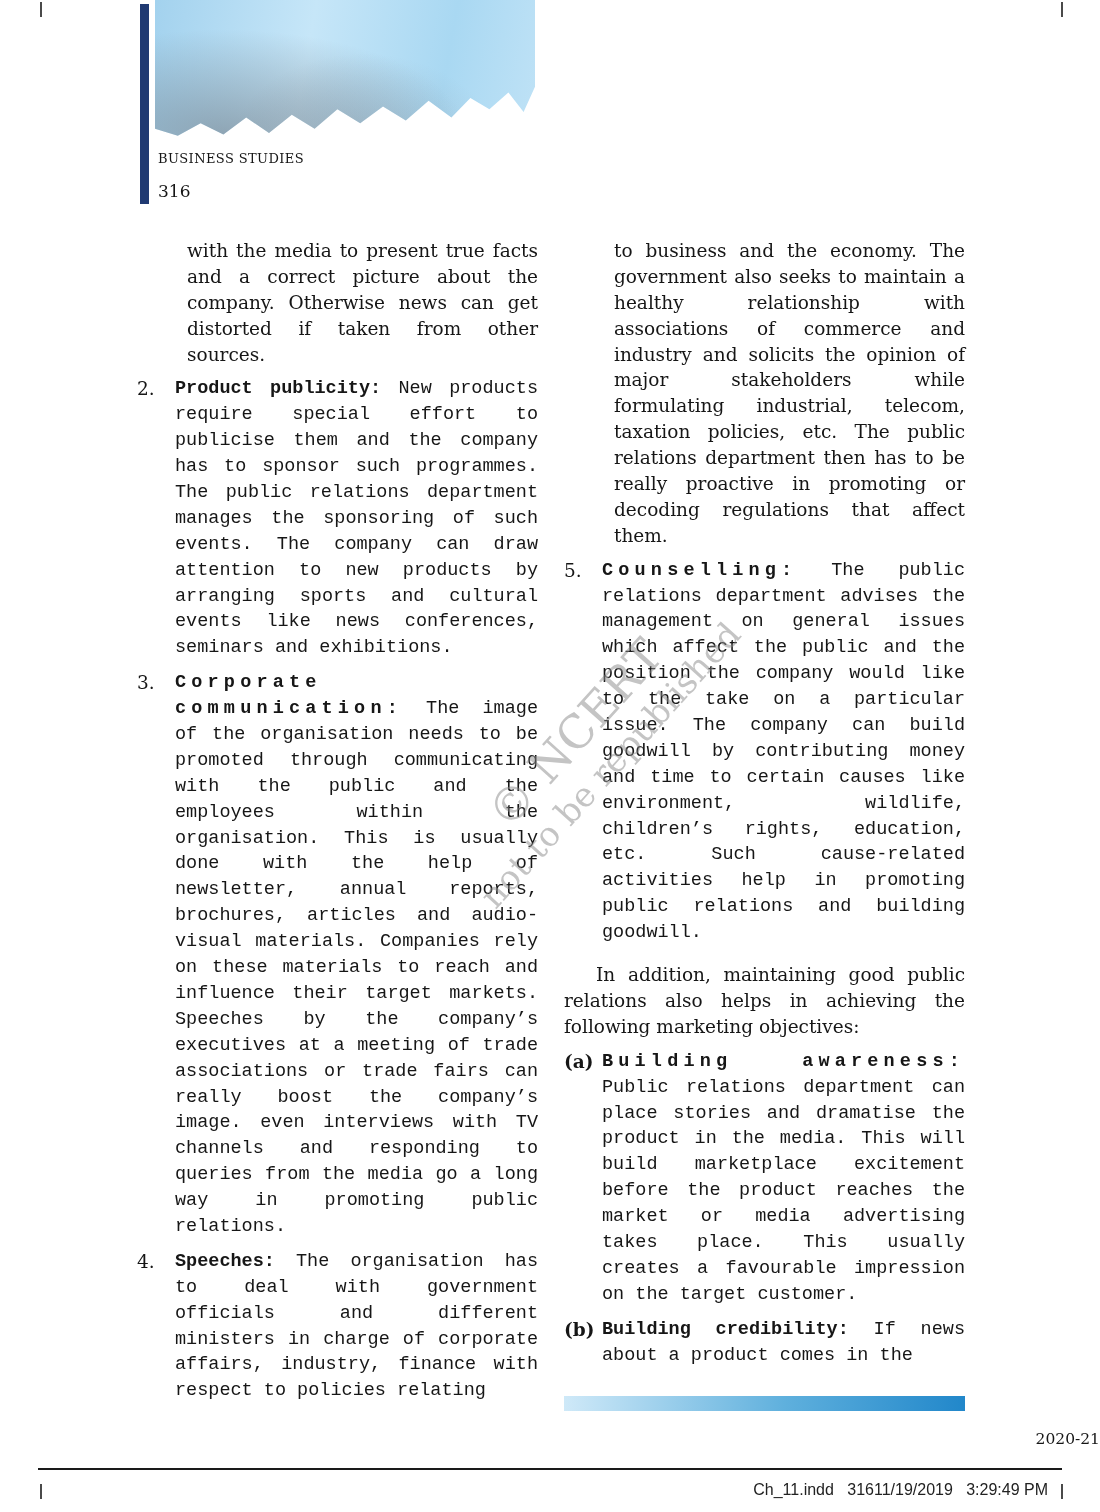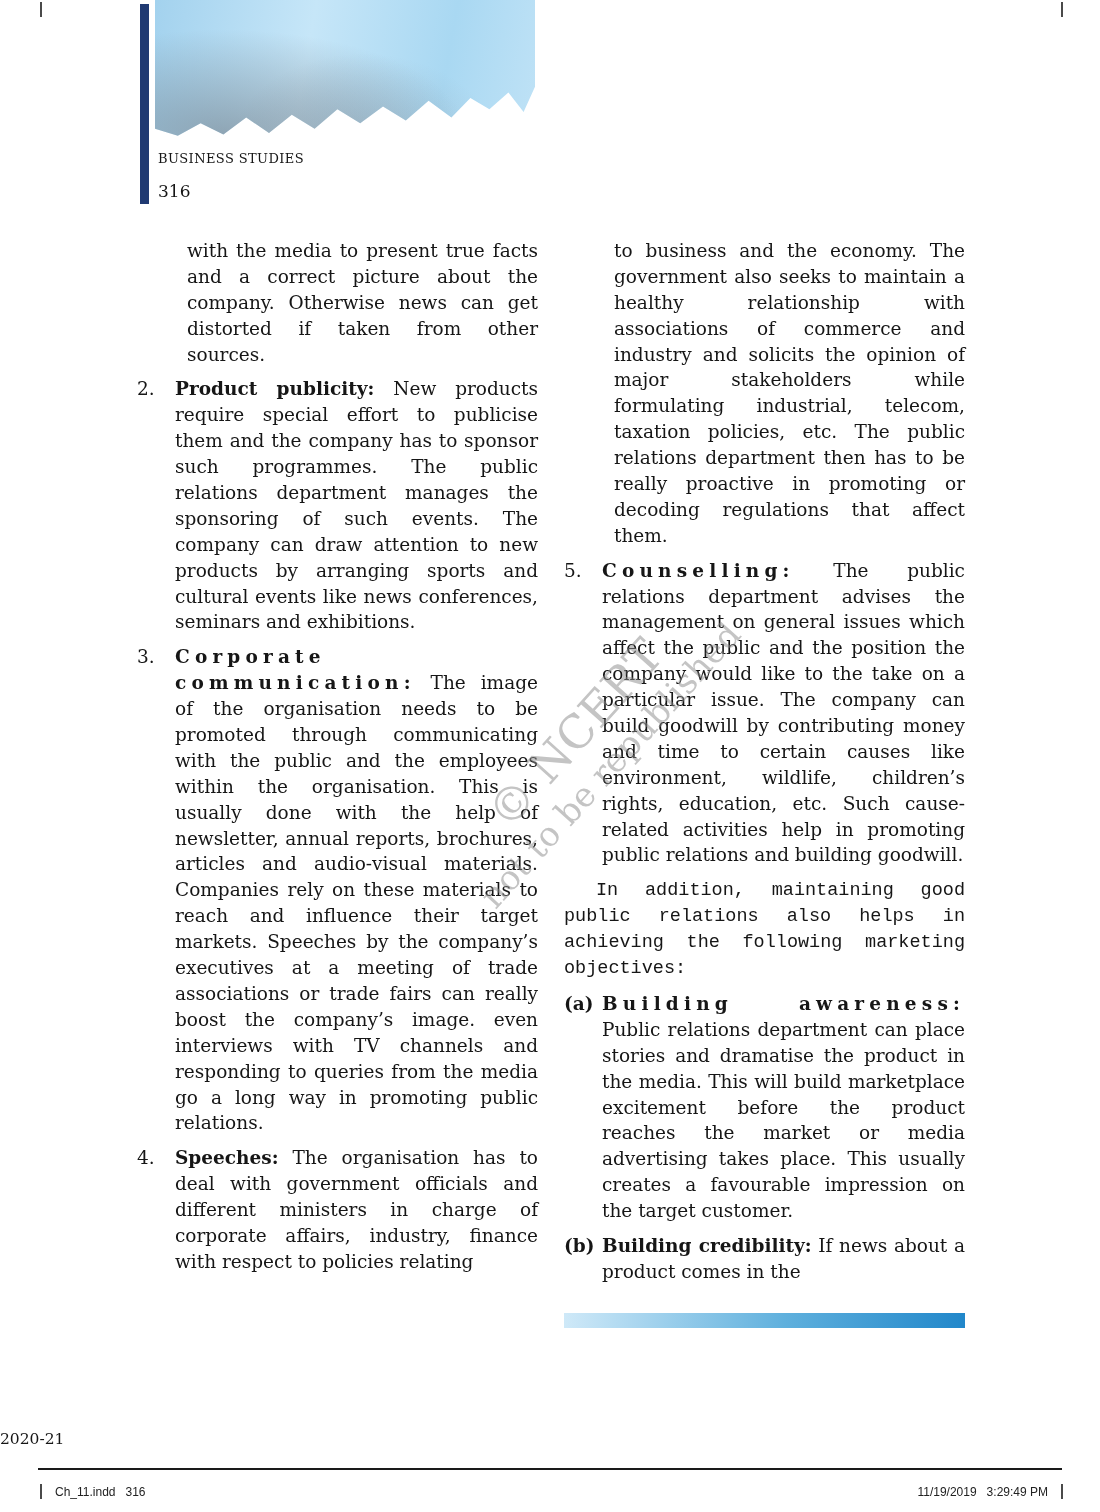--- a/index.html
+++ b/index.html
@@ -27,40 +27,40 @@
   .page-num{position:absolute;left:158px;top:181px;font-size:17px;}
 
   
   .content{position:absolute;top:238px;left:137px;width:828px;display:flex;gap:26px;font-size:18.5px;line-height:1.4;}
   .col{flex:1;min-width:0;}
   .just{text-align:justify;}
   .indented{margin-left:50px;}
   .li{display:flex;margin-top:9px;}
   .num{flex:0 0 38px;}
   .num.bold{font-weight:bold;}
-  .li-text{flex:1;text-align:justify;}
+  .li-text{flex:1;text-align:justify;font-family:Liberation Mono, monospace;}
   .lbl{font-weight:bold;}
   .spread{letter-spacing:.28em;}
-  .para-indent{text-indent:32px;text-align:justify;margin-top:10px;font-family:Liberation Mono, monospace;}
+  .para-indent{text-indent:32px;text-align:justify;margin-top:16px;}
   .grad-bar{height:15px;margin-top:28px;background:linear-gradient(to right,#cfe9f8,#5fb0dd 55%,#2187ca);}
 
   
   .watermark{
     position:absolute;left:330px;top:700px;width:520px;
     transform:rotate(-48deg);text-align:center;color:#8a8a8a;opacity:.5;pointer-events:none;
   }
   .wm1{font-size:46px;}
   .wm2{font-size:34px;}
 
   
-  .footer-year{position:absolute;bottom:64px;left:0;width:100%;text-align:left;font-size:15.5px;}
+  .footer-year{position:absolute;bottom:64px;left:0;width:100%;text-align:right;font-size:15.5px;}
   .footer-rule{position:absolute;left:38px;right:38px;bottom:42px;border-top:2px solid #1a1a1a;}
   .footer-info{
-    position:absolute;left:55px;right:52px;bottom:13px;display:flex;justify-content:space-between;
-    font-family:"Liberation Sans",sans-serif;font-size:12px;color:#222;
+    position:absolute;left:55px;right:52px;bottom:13px;display:flex;justify-content:flex-end;
+    font-family:"Liberation Sans",sans-serif;font-size:16px;color:#222;
   }
   .pre{white-space:pre;}
 </style>
 </head>
 <body>
 
 <div class="page">
 
   <span class="crop tl"></span>
   <span class="crop tr"></span>

